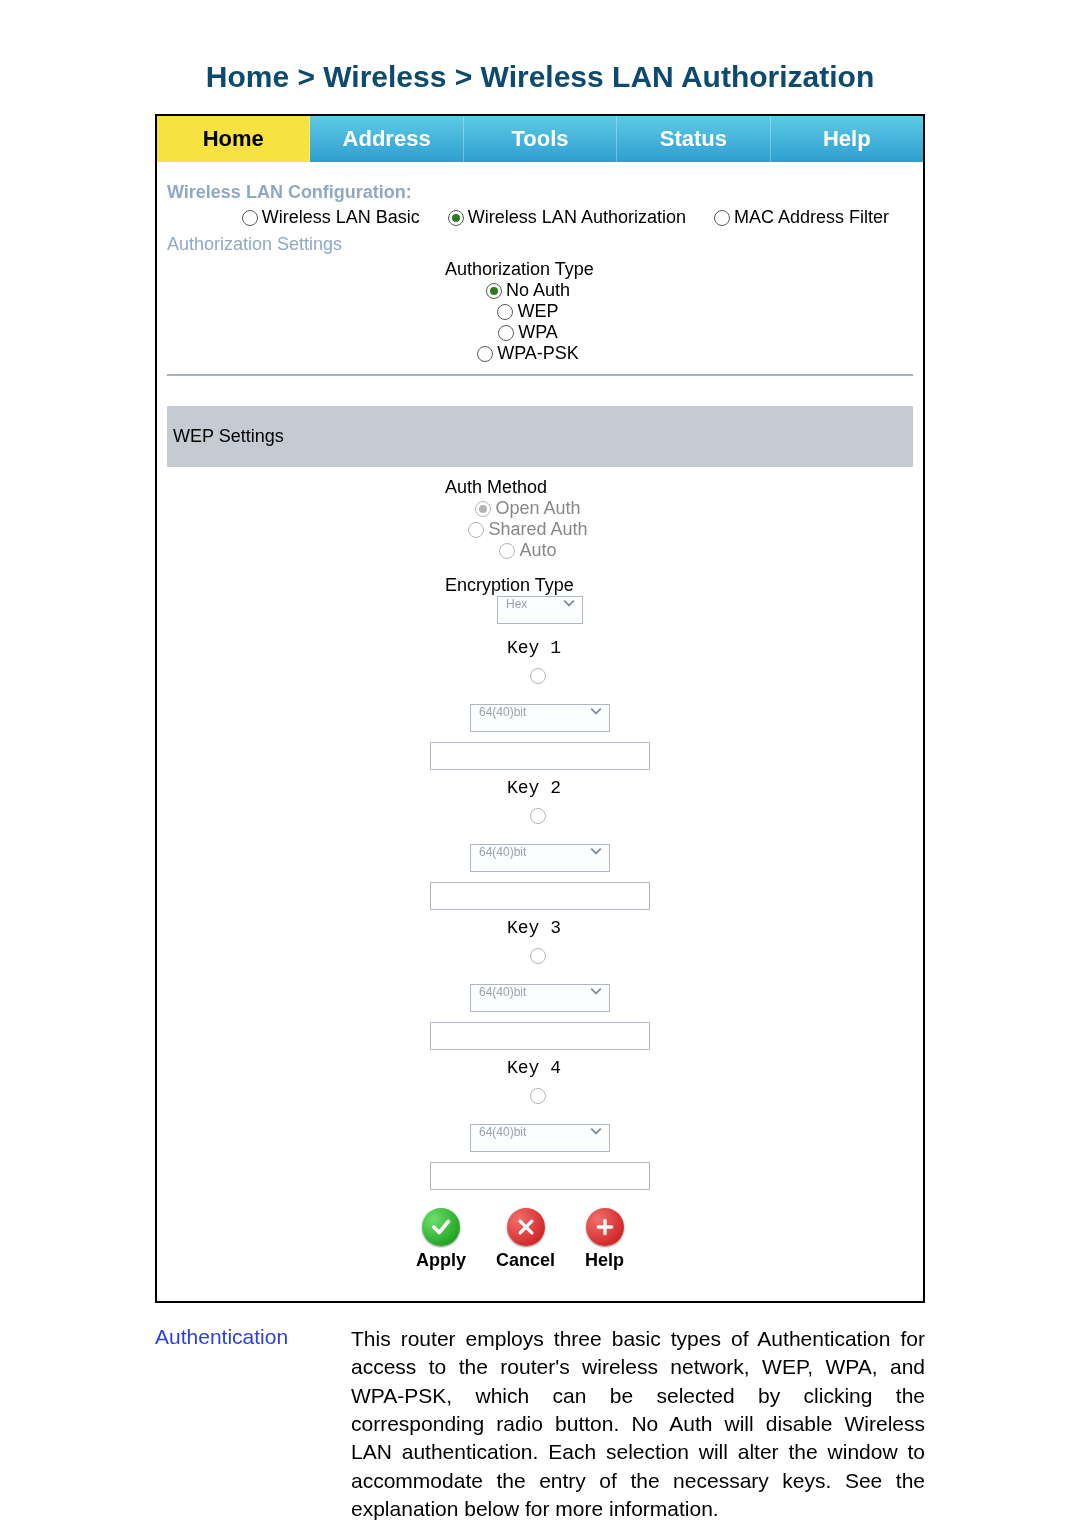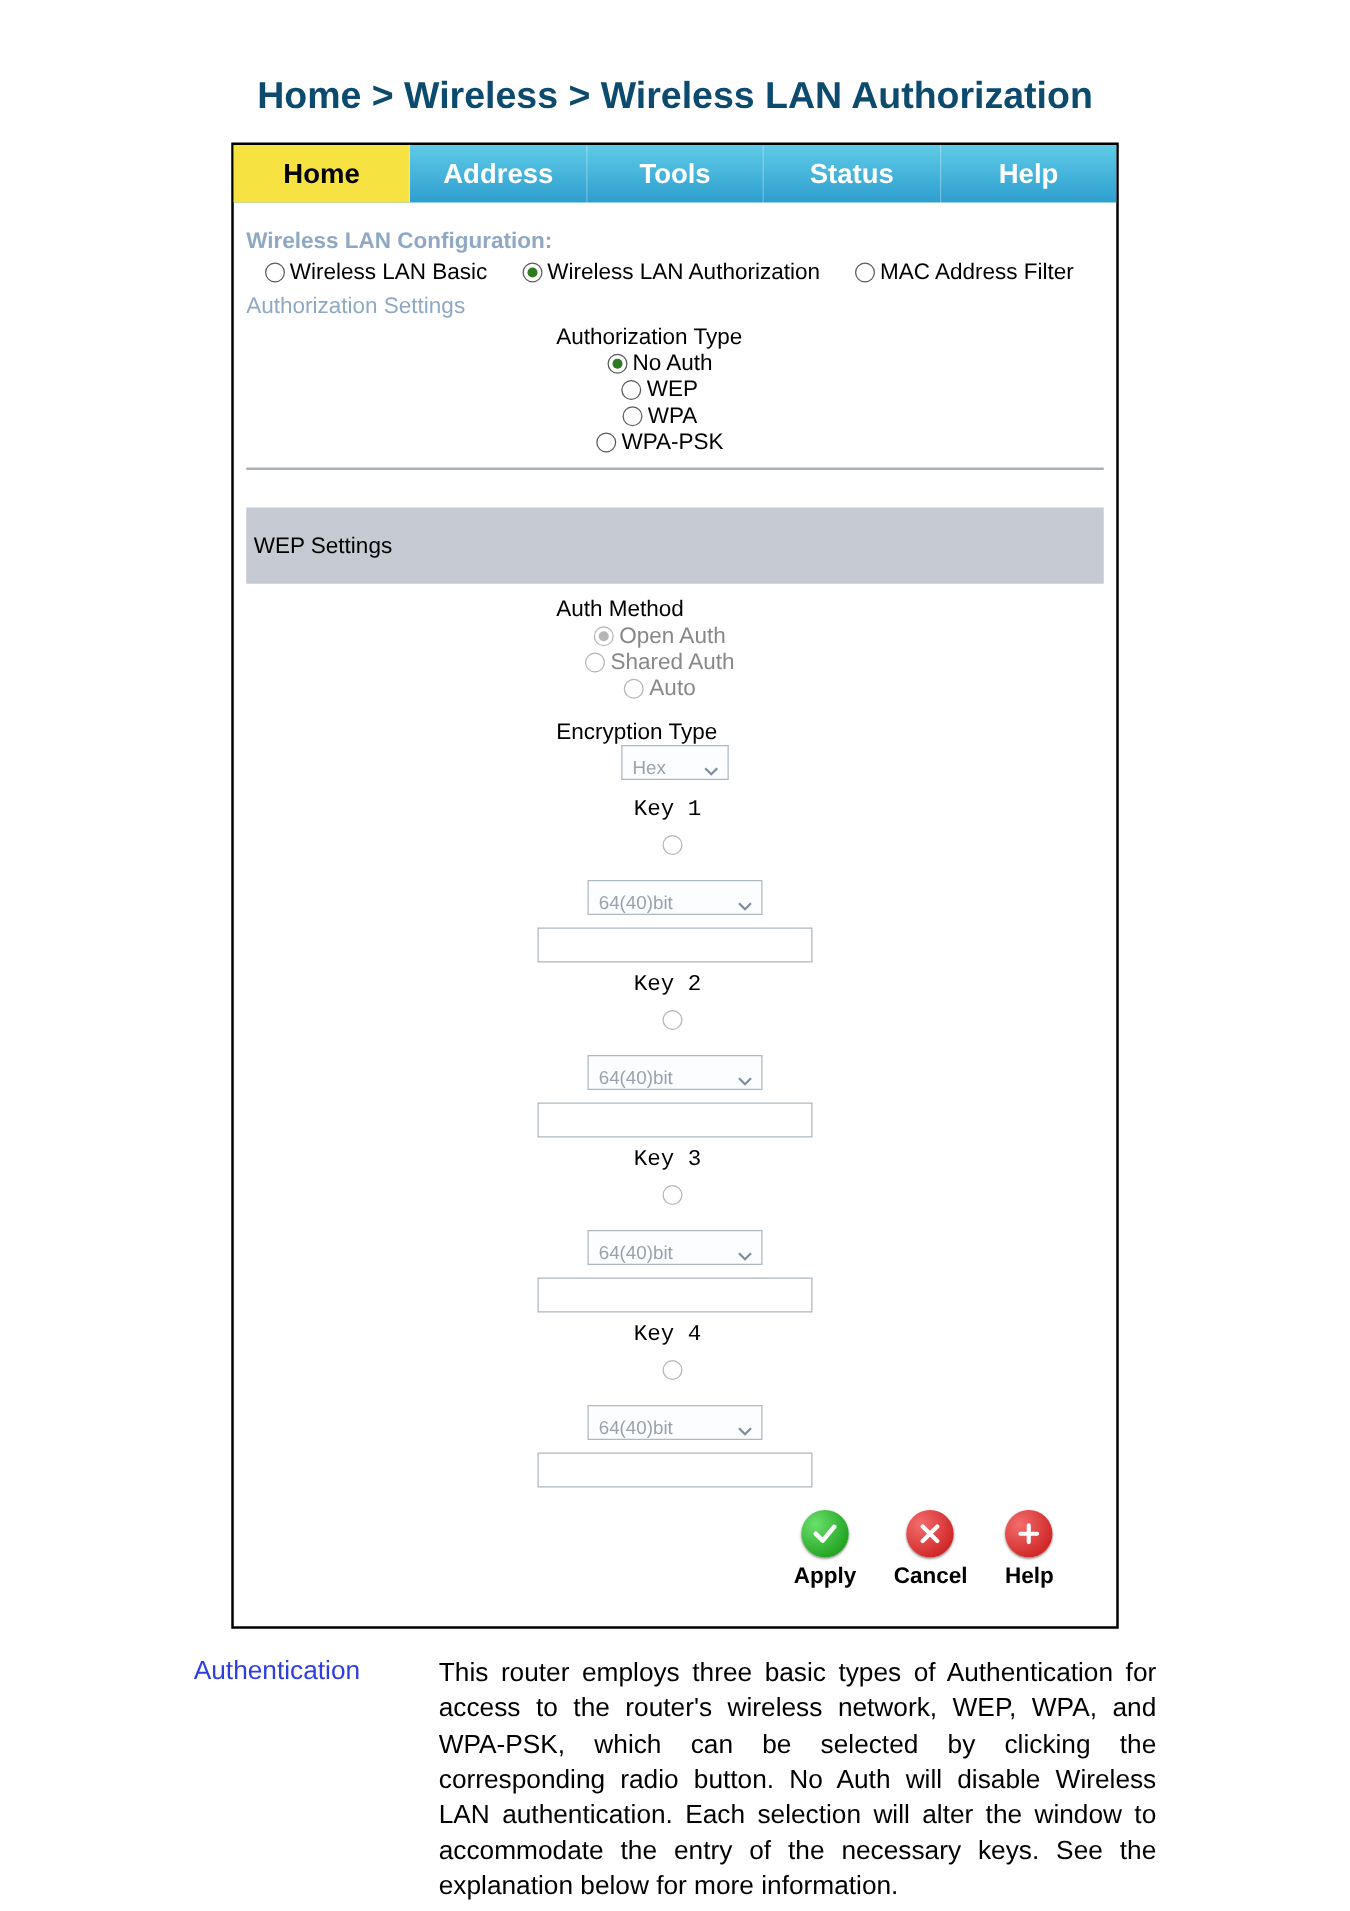--- a/index.html
+++ b/index.html
@@ -12,21 +12,21 @@
   }
   .breadcrumb {
     color: #0c4a6e;
     font-size: 30px;
     font-weight: bold;
     text-align: center;
     margin-bottom: 20px;
   }
   .panel-wrap {
     border: 2px solid #000;
-    width: 710px;
+    width: 770px;
     margin: 0 auto;
     padding: 0;
     background: #fff;
   }
   .tabbar {
     display: flex;
     height: 46px;
     background: linear-gradient(#5ecbe6, #2e9ecf);
     align-items: stretch;
     font-family: Arial, sans-serif;
@@ -87,37 +87,37 @@
     position:relative; vertical-align:middle; margin-right:4px;
   }
   .radio-look.checked::after{
     content:""; position:absolute; left:3px; top:3px;
     width:8px; height:8px; background:#2e7a1e; border-radius:50%;
   }
   .radio-look.disabled { border-color:#b5b5b5; }
   .radio-look.disabled.checked::after { background:#b5b5b5; }
   .rgrp { display:inline-flex; align-items:center; margin-right:24px; }
   .selbox {
-    display:inline-flex; align-items:flex-end; justify-content:space-between;
+    display:inline-flex; align-items:flex-start; justify-content:space-between;
     border:1px solid #aeb8c2; background:#fbfdff;
     height:28px; padding:0 4px 0 8px; color:#9aa3ad;
-    width: 86px; font-size:15px; position:relative;
+    width: 86px; font-size:12px; position:relative;
   }
   .selbox .chev {
     width:18px; display:flex; align-items:center; justify-content:center;
   }
   .selbox.wide { width: 140px; }
   .textbox {
     border:1px solid #aeb8c2; height:28px; width:220px; background:#fff;
   }
   .keys { margin-top: 14px; }
   .key-row { display:flex; align-items:center; gap:10px; margin:8px 0;flex-direction:column; }
   .key-lbl { width:76px; font-family: "Courier New", monospace; font-size:18px; margin-left:10px; }
   .btns {
-    display:flex; justify-content:flex-end; gap:30px;
+    display:flex; justify-content:center; gap:30px;
     padding-right: 40px; margin-top: 18px;
     align-items:flex-start;
   }
   .btn-col { display:flex; flex-direction:column; align-items:center; }
   .btn-circle {
     width:38px; height:38px; border-radius:50%;
     display:flex; align-items:center; justify-content:center;
     color:#fff; font-weight:bold; font-size:24px;
     box-shadow: 0 1px 2px rgba(0,0,0,0.5);
     cursor:pointer; margin-bottom:4px;

